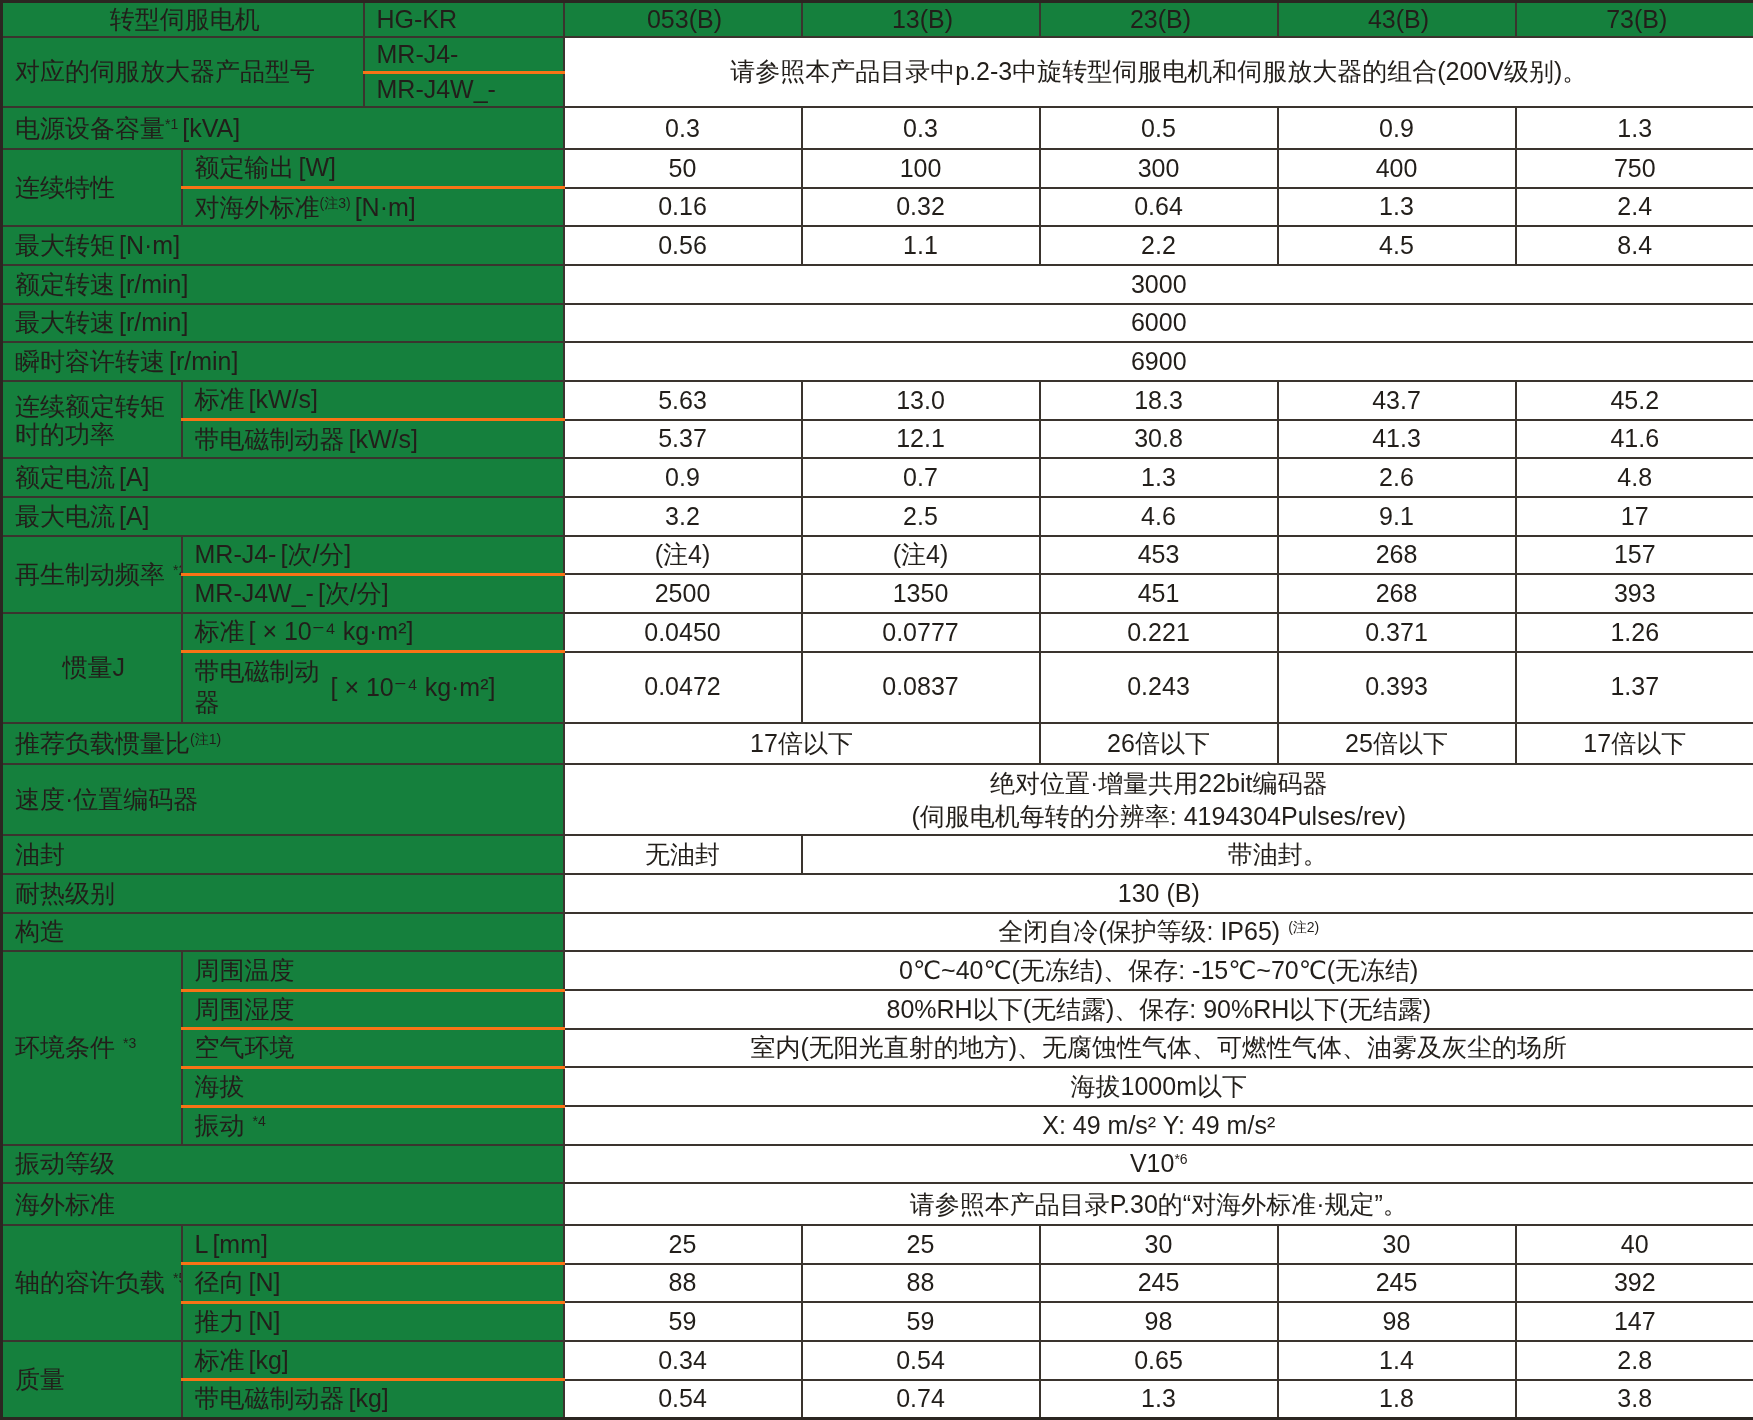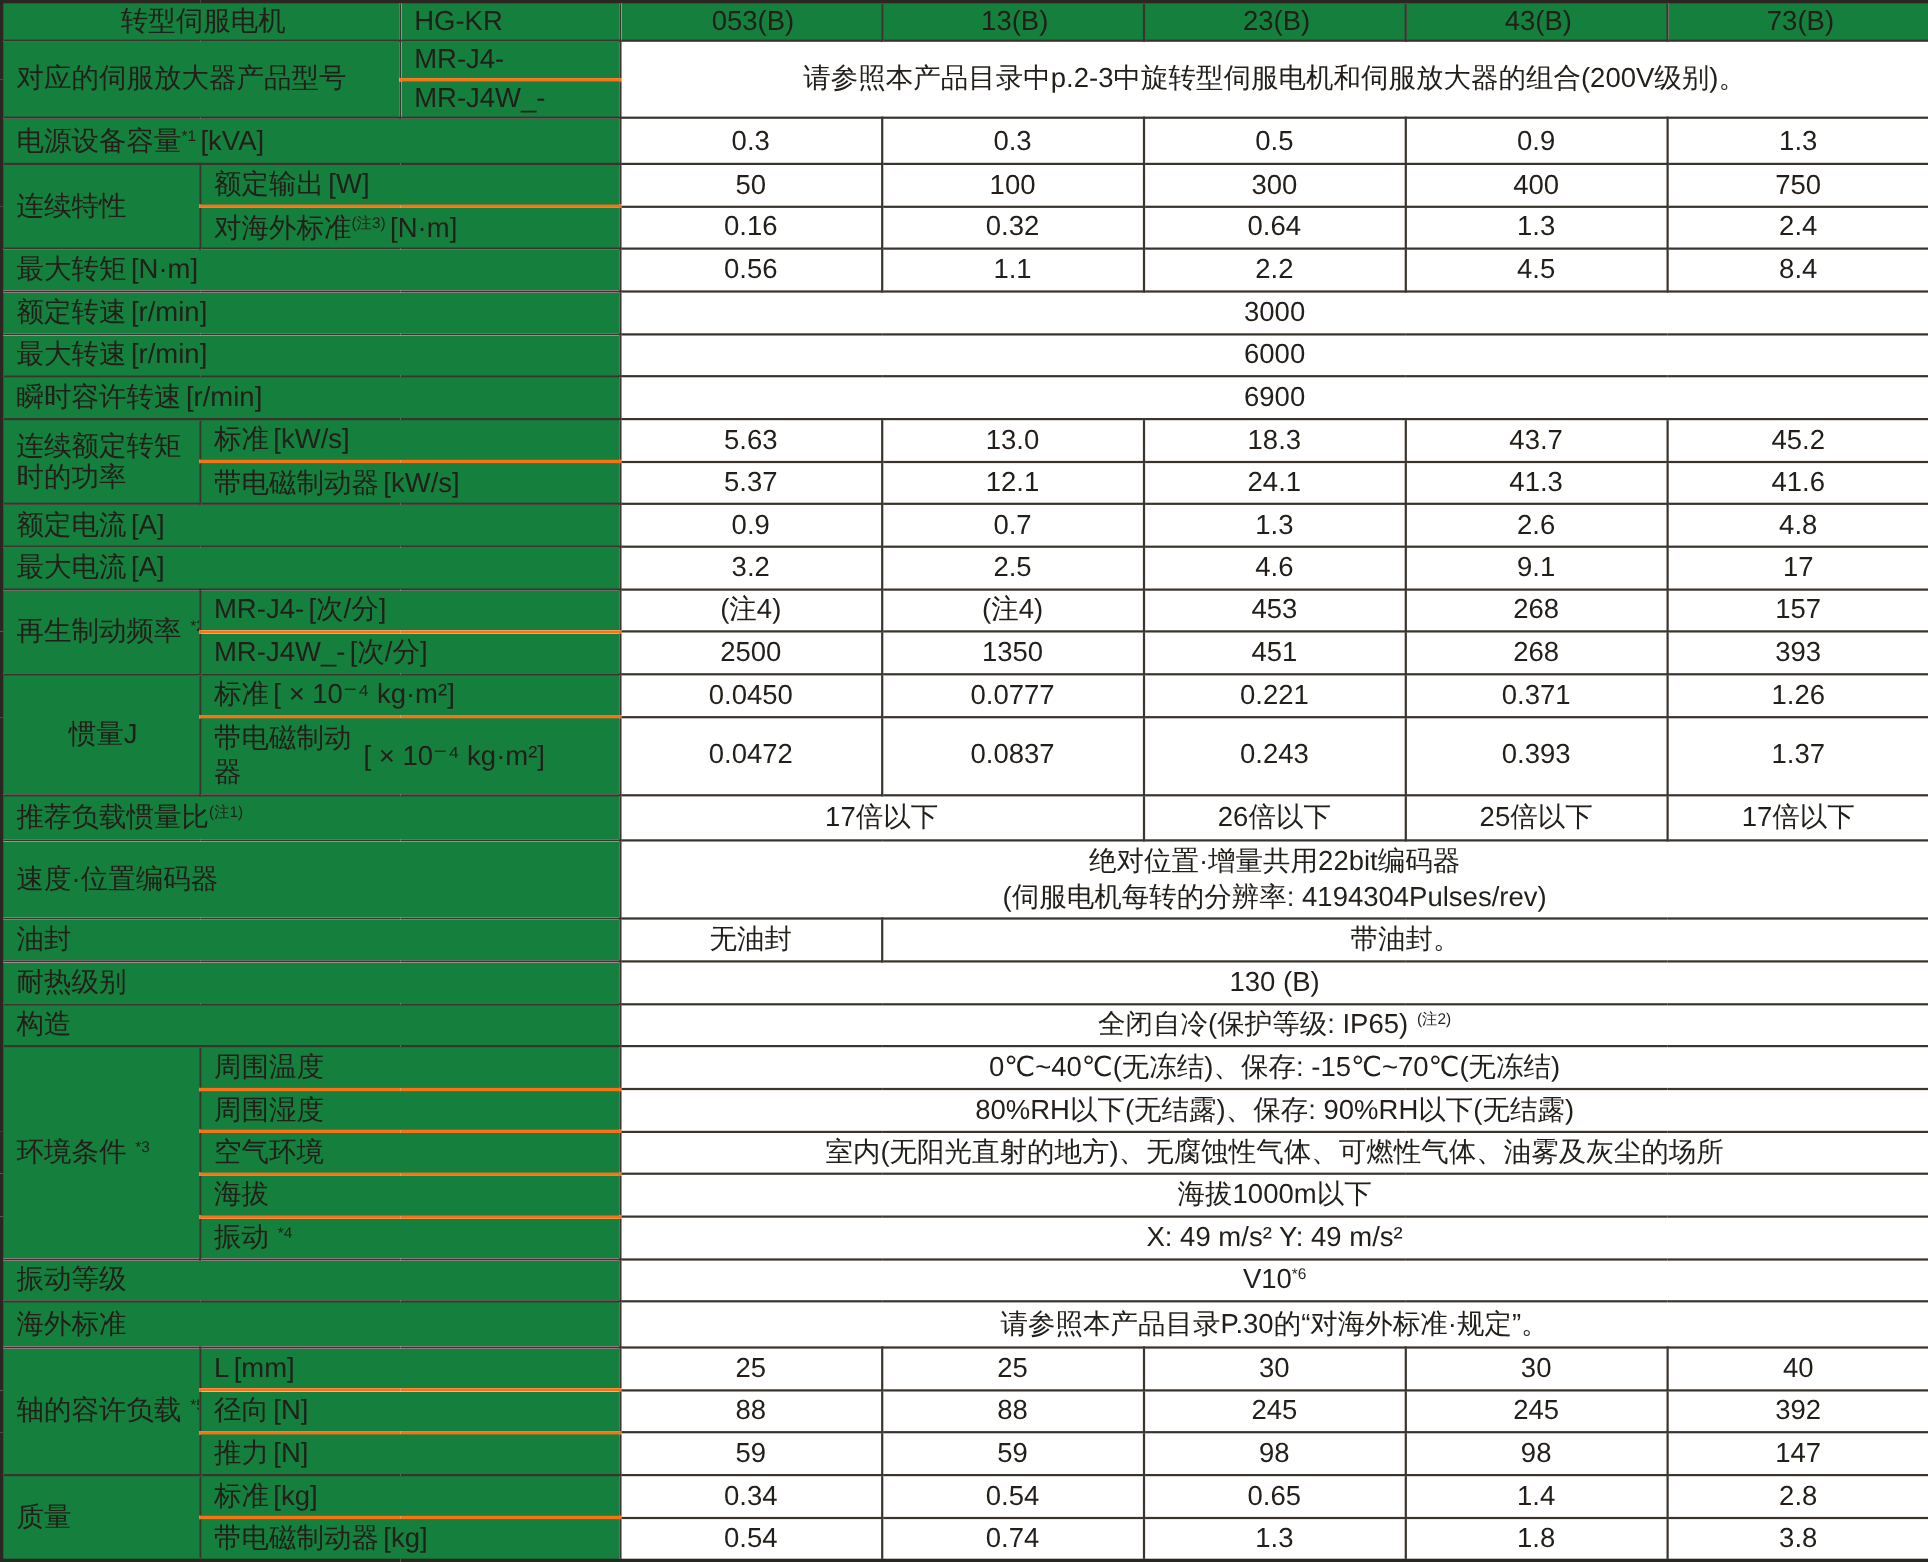--- a/index.html
+++ b/index.html
@@ -172,21 +172,21 @@
   </tr>
   <tr>
     <td class="lab thin" colspan="2">
       <div class="lr">
             <span class="lt">带电磁制动器</span>
             <span class="unit">[kW/s]</span>
           </div>
     </td>
     <td class="val">5.37</td>
     <td class="val">12.1</td>
-    <td class="val">24.1</td>
+    <td class="val">30.8</td>
     <td class="val">41.3</td>
     <td class="val">41.6</td>
   </tr>
 
   <tr>
     <td class="lab" colspan="3">
       <div class="lr">
             <span class="lt">额定电流</span>
             <span class="unit">[A]</span>
           </div>

